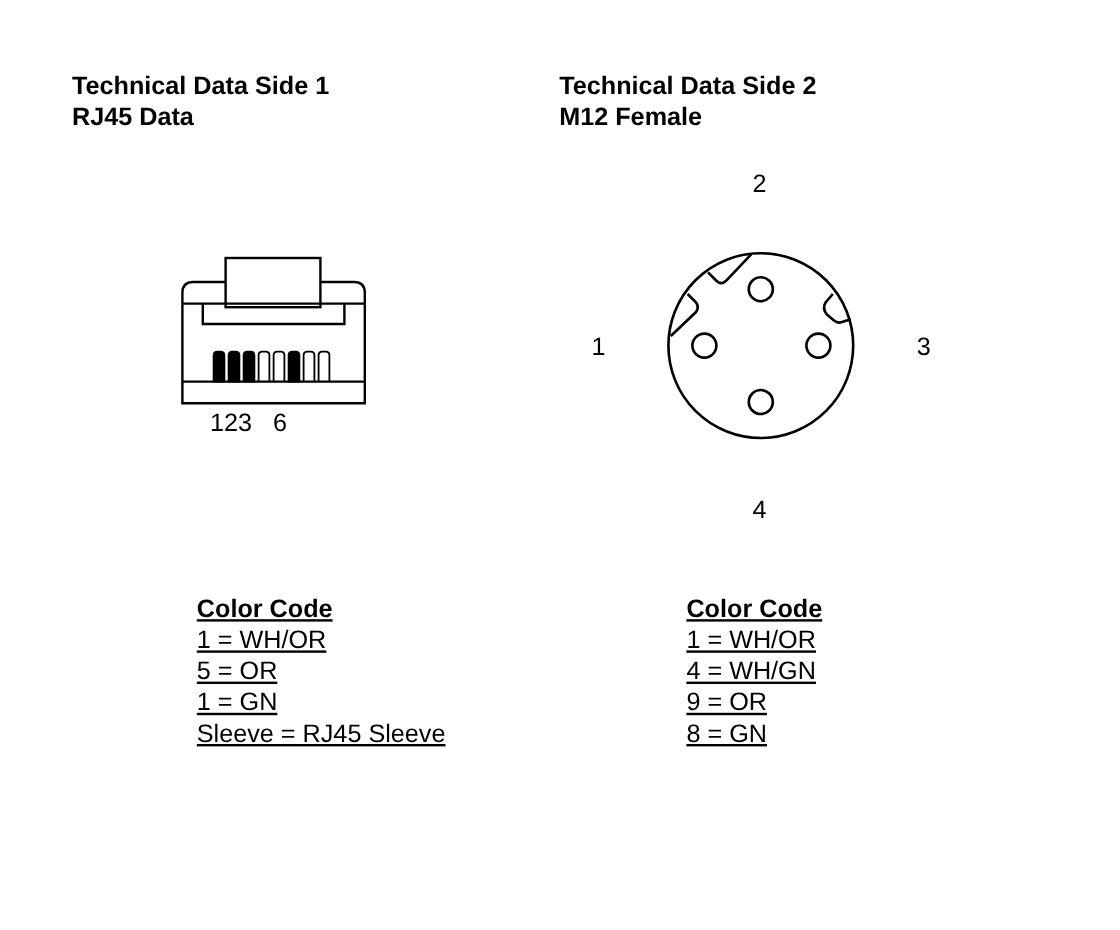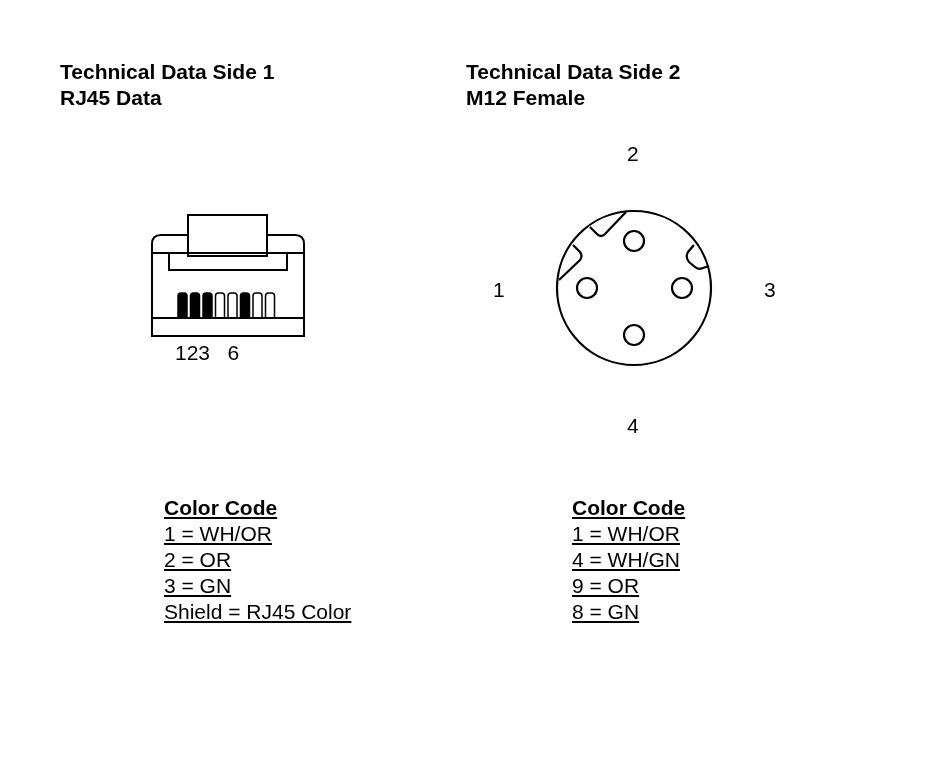--- a/index.html
+++ b/index.html
@@ -62,23 +62,23 @@
 <div class="pinlabel" style="left:175px; top:341px; white-space:pre;">123   6</div>
 
 <div class="pinlabel" style="left:627px; top:142px;">2</div>
 <div class="pinlabel" style="left:493px; top:278px;">1</div>
 <div class="pinlabel" style="left:764px; top:278px;">3</div>
 <div class="pinlabel" style="left:627px; top:414px;">4</div>
 
 <div class="codes s1">
   <div class="head">Color Code</div>
   <div>1 = WH/OR</div>
-  <div>2 = OR</div>
-  <div>3 = GN</div>
-  <div>Shield = RJ45 Color</div>
+  <div>5 = OR</div>
+  <div>1 = GN</div>
+  <div>Sleeve = RJ45 Sleeve</div>
 </div>
 
 <div class="codes s2">
   <div class="head">Color Code</div>
   <div>1 = WH/OR</div>
   <div>4 = WH/GN</div>
   <div>9 = OR</div>
   <div>8 = GN</div>
 </div>
 

